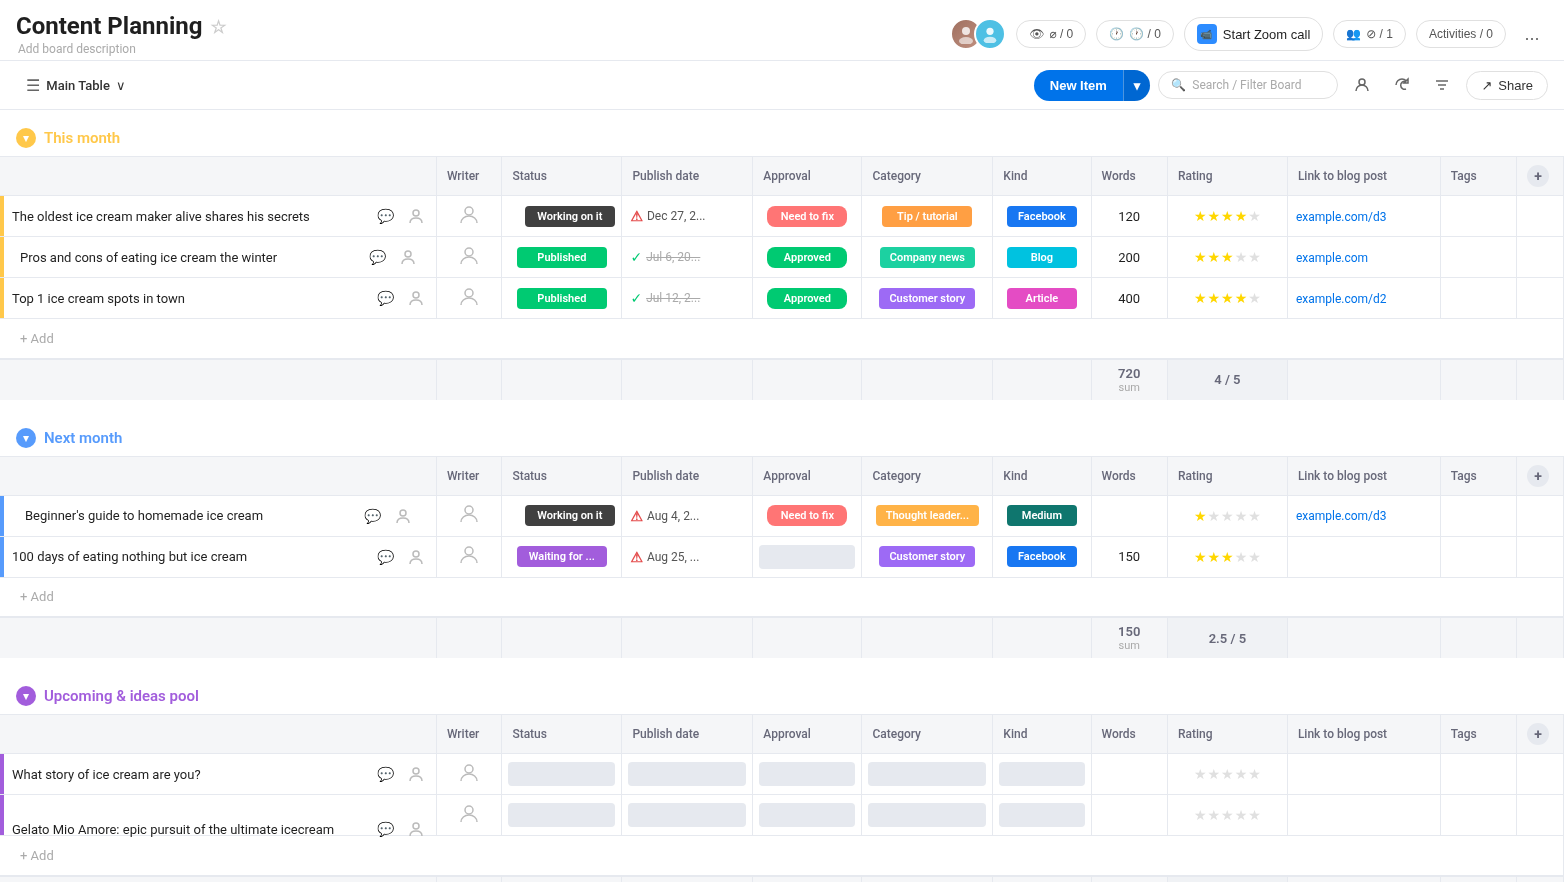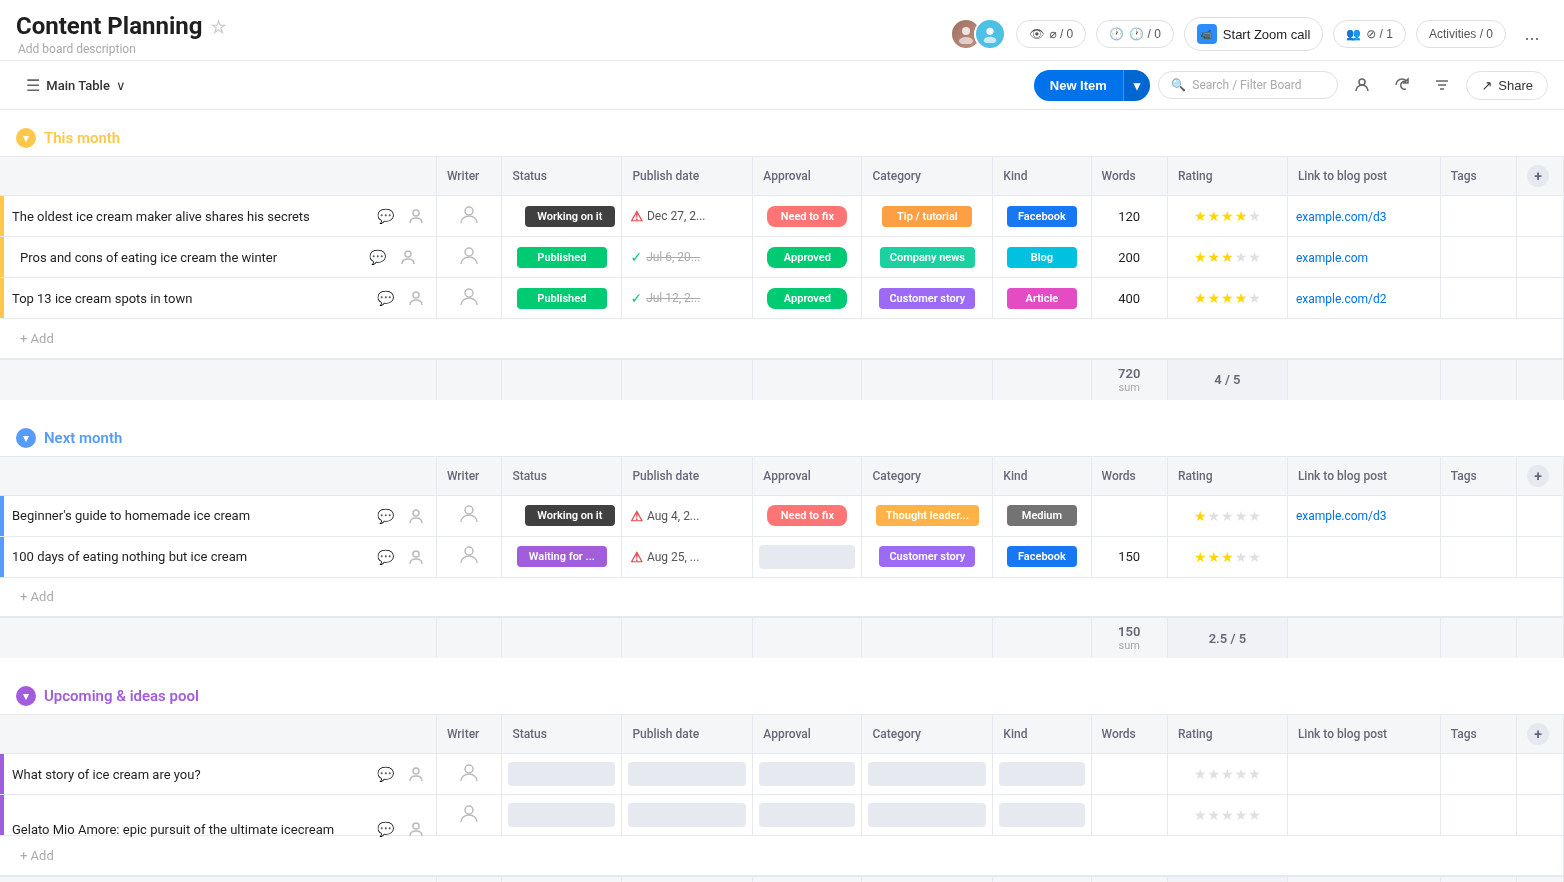--- a/index.html
+++ b/index.html
@@ -66,21 +66,21 @@
     .category-badge { display: inline-block; padding: 4px 10px; border-radius: 4px; font-size: 11px; font-weight: 600; color: white; text-align: center; min-width: 90px; }
     .cat-tip { background: #ff9f43; }
     .cat-company { background: #1cd1a1; }
     .cat-customer { background: #9d6af5; }
     .cat-thought { background: #ffb347; }
 
     .kind-badge { display: inline-block; padding: 4px 10px; border-radius: 4px; font-size: 11px; font-weight: 600; color: white; text-align: center; min-width: 70px; }
     .kind-facebook { background: #1877f2; }
     .kind-blog { background: #00c2e0; }
     .kind-article { background: #e44cc4; }
-    .kind-medium { background: #737373; }
+    .kind-medium { background: #0f766e; }
 
     .stars { display: flex; align-items: center; gap: 1px; padding: 0 8px; }
     .star-filled { color: #ffd700; font-size: 14px; }
     .star-empty { color: #e0e0e0; font-size: 14px; }
 
     .summary-row td { background: #f5f6f8; border-top: 2px solid #e6e9ef; font-size: 12px; color: #676879; }
     .summary-cell { text-align: center; padding: 6px 8px; }
     .summary-label { font-size: 11px; color: #aaa; }
 
     .add-row td { color: #aaa; font-size: 13px; cursor: pointer; padding: 6px 16px; }
@@ -303,21 +303,21 @@
       <a href="#" style="color:#0073ea;font-size:12px;text-decoration:none;">example.com</a>
     </td>
             <td style="width:70px;"></td>
             <td style="width:30px;"></td>
           </tr>
           <tr class="data-row">
       <td style="padding:0;min-width:300px;">
         <div style="display:flex;align-items:center;height:40px;">
           <div style="width:4px;height:40px;background:#ffc84a;flex-shrink:0;"></div>
           <div style="display:flex;align-items:center;gap:6px;padding:0 8px;flex:1;">
-            <span style="font-size:13px;color:#1f1f1f;flex:1;">Top 13 ice cream spots in town</span>
+            <span style="font-size:13px;color:#1f1f1f;flex:1;">Top 1 ice cream spots in town</span>
             <button class="icon-btn">💬</button>
             <button class="icon-btn">
               <svg width="16" height="16" viewBox="0 0 16 16">
                       <circle cx="8" cy="5" r="3" stroke="#bbb" stroke-width="1.5" fill="none"></circle>
                       <path d="M2 15c0-3.3 2.7-5 6-5s6 1.7 6 5" stroke="#bbb" stroke-width="1.5" fill="none"></path>
                     </svg>
             </button>
           </div>
         </div>
       </td>
@@ -399,21 +399,21 @@
           <th>Link to blog post</th>
           <th>Tags</th>
           <th style="width:30px;"><span class="add-plus">+</span></th>
         </tr>
       </thead>
       <tbody id="tbody-next-month">
           <tr class="data-row">
       <td style="padding:0;min-width:300px;">
         <div style="display:flex;align-items:center;height:40px;">
           <div style="width:4px;height:40px;background:#579bfc;flex-shrink:0;"></div>
-          <div style="display:flex;align-items:center;gap:6px;padding:0 8px;flex:1;">
+          <div style="display:flex;align-items:center;gap:6px;padding:0 21px;flex:1;">
             <span style="font-size:13px;color:#1f1f1f;flex:1;">Beginner's guide to homemade ice cream</span>
             <button class="icon-btn">💬</button>
             <button class="icon-btn">
               <svg width="16" height="16" viewBox="0 0 16 16">
                       <circle cx="8" cy="5" r="3" stroke="#bbb" stroke-width="1.5" fill="none"></circle>
                       <path d="M2 15c0-3.3 2.7-5 6-5s6 1.7 6 5" stroke="#bbb" stroke-width="1.5" fill="none"></path>
                     </svg>
             </button>
           </div>
         </div>

